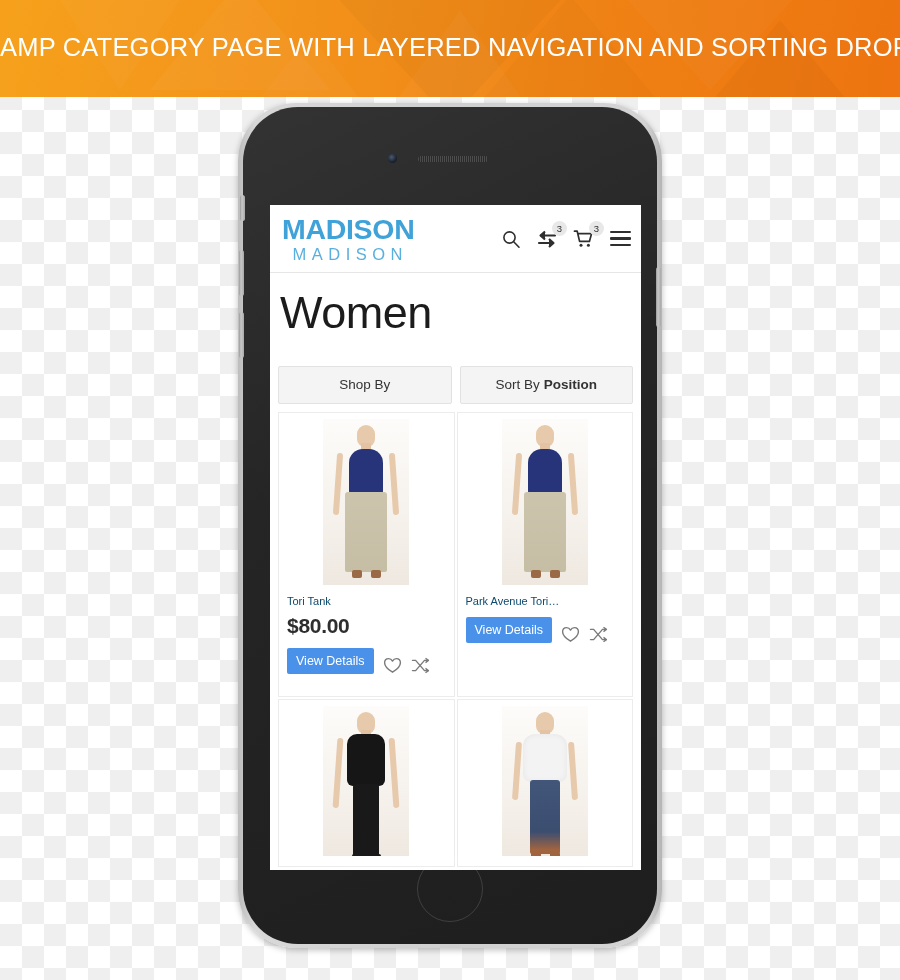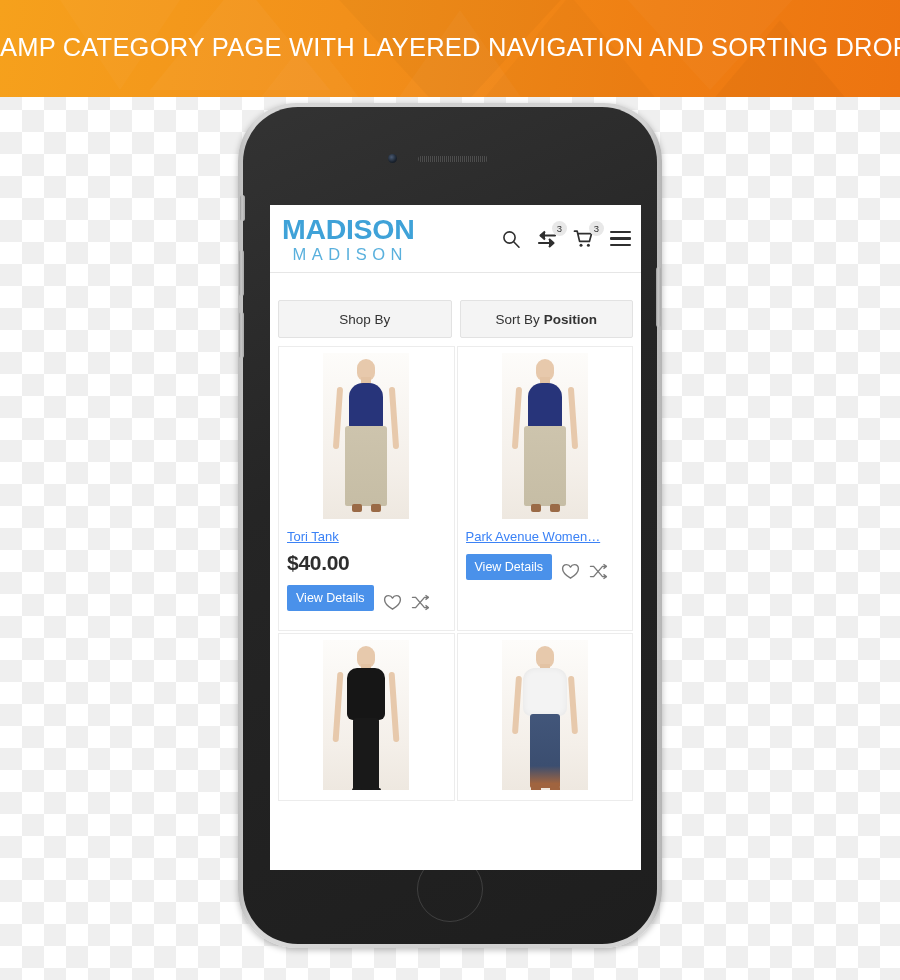--- a/index.html
+++ b/index.html
@@ -211,27 +211,26 @@
   .thumb {
     height: 166px;
     display: flex;
     align-items: flex-end;
     justify-content: center;
     background: #ffffff;
     overflow: hidden;
   }
   .thumb.tall { height: 150px; align-items: flex-start; }
   .p-name {
-    font-size: 13px;
-    color: #3b82f6;
+    font-size: 11px;
+    color: #0c4a6e;
     margin-top: 10px;
     white-space: nowrap;
     overflow: hidden;
     text-overflow: ellipsis;
-    text-decoration: underline;
   }
   .p-price {
     font-size: 21px;
     font-weight: bold;
     color: #2e2e2e;
     margin-top: 7px;
     letter-spacing: -.3px;
   }
   .p-actions {
     display: flex;
@@ -328,20 +327,21 @@
 
           <a class="hicon hamburger" href="#">
             <span></span>
             <span></span>
             <span></span>
           </a>
 
         </div>
       </div>
 
+      <h1 class="page-title">Women</h1>
 
       <div class="toolbar">
         <button class="tool-btn">
           <span>Shop By</span>
         </button>
         <button class="tool-btn">
           <span>Sort By</span>
           <b>Position</b>
         </button>
       </div>
@@ -356,21 +356,21 @@
               <div class="m-neck" style="top:24px;"></div>
               <div class="m-armL" style="top:34px;"></div>
               <div class="m-armR" style="top:34px;"></div>
               <div class="m-top" style="top:30px;background:#27347a;"></div>
               <div class="m-bottom" style="top:73px;height:80px;background:linear-gradient(180deg,#cdc4ad,#c6bda5);"></div>
               <div class="m-shoeL" style="top:151px;"></div>
               <div class="m-shoeR" style="top:151px;"></div>
             </div>
           </div>
           <div class="p-name">Tori Tank</div>
-          <div class="p-price">$40.00</div>
+          <div class="p-price">$80.00</div>
           <div class="p-actions">
             <button class="view-btn">View Details</button>
             <a class="act-icon" href="#" style="width:19px;height:17px;">
               <svg width="19" height="17" viewBox="0 0 19 17" fill="none" stroke="currentColor" stroke-width="1.4">
                 <path d="M9.5 15.2 C9.5 15.2 1.6 10.6 1.6 5.8 C1.6 3.3 3.4 1.6 5.6 1.6 C7.2 1.6 8.7 2.6 9.5 4.1 C10.3 2.6 11.8 1.6 13.4 1.6 C15.6 1.6 17.4 3.3 17.4 5.8 C17.4 10.6 9.5 15.2 9.5 15.2 Z" stroke-linejoin="round"></path>
               </svg>
             </a>
             <a class="act-icon" href="#" style="width:19px;height:17px;">
               <svg width="19" height="17" viewBox="0 0 19 17" fill="none" stroke="currentColor" stroke-width="1.4">
                 <path d="M1.5 3.4 H4.6 L13.5 13.6 H17" stroke-linecap="round"></path>
@@ -389,21 +389,21 @@
               <div class="m-head" style="top:6px;"></div>
               <div class="m-neck" style="top:24px;"></div>
               <div class="m-armL" style="top:34px;"></div>
               <div class="m-armR" style="top:34px;"></div>
               <div class="m-top" style="top:30px;background:#27347a;"></div>
               <div class="m-bottom" style="top:73px;height:80px;background:linear-gradient(180deg,#cdc4ad,#c6bda5);"></div>
               <div class="m-shoeL" style="top:151px;"></div>
               <div class="m-shoeR" style="top:151px;"></div>
             </div>
           </div>
-          <div class="p-name">Park Avenue Women…</div>
+          <div class="p-name">Park Avenue Tori…</div>
           <div class="p-actions">
             <button class="view-btn">View Details</button>
             <a class="act-icon" href="#" style="width:19px;height:17px;">
               <svg width="19" height="17" viewBox="0 0 19 17" fill="none" stroke="currentColor" stroke-width="1.4">
                 <path d="M9.5 15.2 C9.5 15.2 1.6 10.6 1.6 5.8 C1.6 3.3 3.4 1.6 5.6 1.6 C7.2 1.6 8.7 2.6 9.5 4.1 C10.3 2.6 11.8 1.6 13.4 1.6 C15.6 1.6 17.4 3.3 17.4 5.8 C17.4 10.6 9.5 15.2 9.5 15.2 Z" stroke-linejoin="round"></path>
               </svg>
             </a>
             <a class="act-icon" href="#" style="width:19px;height:17px;">
               <svg width="19" height="17" viewBox="0 0 19 17" fill="none" stroke="currentColor" stroke-width="1.4">
                 <path d="M1.5 3.4 H4.6 L13.5 13.6 H17" stroke-linecap="round"></path>

